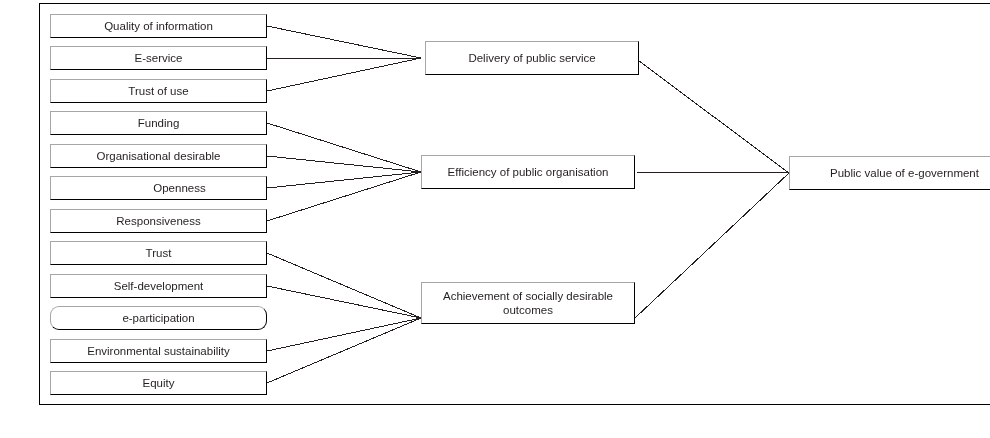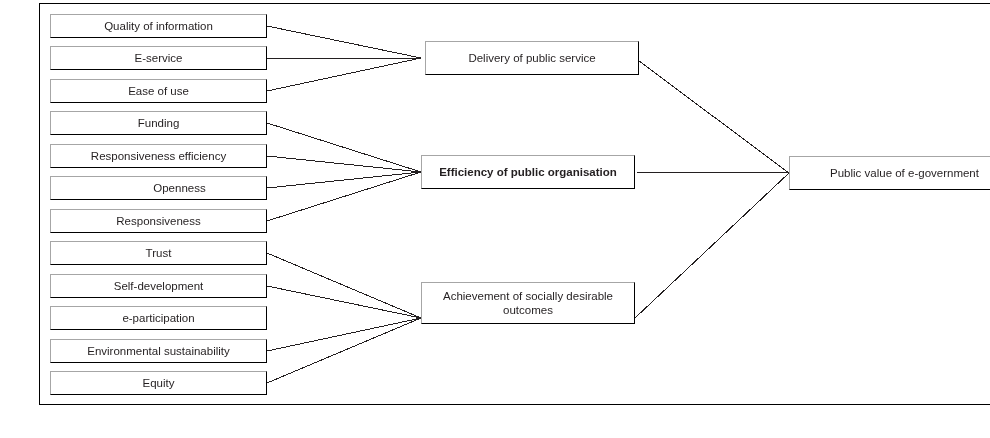--- a/index.html
+++ b/index.html
@@ -99,53 +99,53 @@
     </svg>
 
   <div id="nodes-layer">
       <div class="node-box" style="left: 18px; top: 14px; width: 217px; height: 24px;">
         <span>Quality of information</span>
       </div>
       <div class="node-box" style="left: 18px; top: 46px; width: 217px; height: 24px;">
         <span>E-service</span>
       </div>
       <div class="node-box" style="left: 18px; top: 79px; width: 217px; height: 24px;">
-        <span>Ease of use</span>
+        <span>Trust of use</span>
       </div>
       <div class="node-box" style="left: 18px; top: 111px; width: 217px; height: 24px;">
         <span>Funding</span>
       </div>
       <div class="node-box" style="left: 18px; top: 144px; width: 217px; height: 24px;">
-        <span>Responsiveness efficiency</span>
+        <span>Organisational desirable</span>
       </div>
       <div class="node-box" style="left: 18px; top: 176px; width: 217px; height: 24px; padding-left: 46px;">
         <span>Openness</span>
       </div>
       <div class="node-box" style="left: 18px; top: 209px; width: 217px; height: 24px;">
         <span>Responsiveness</span>
       </div>
       <div class="node-box" style="left: 18px; top: 241px; width: 217px; height: 24px;">
         <span>Trust</span>
       </div>
       <div class="node-box" style="left: 18px; top: 274px; width: 217px; height: 24px;">
         <span>Self-development</span>
       </div>
-      <div class="node-box" style="left: 18px; top: 306px; width: 217px; height: 24px;">
+      <div class="node-box" style="left: 18px; top: 306px; width: 217px; height: 24px; border-radius: 9px;">
         <span>e-participation</span>
       </div>
       <div class="node-box" style="left: 18px; top: 339px; width: 217px; height: 24px;">
         <span>Environmental sustainability</span>
       </div>
       <div class="node-box" style="left: 18px; top: 371px; width: 217px; height: 24px;">
         <span>Equity</span>
       </div>
       <div class="node-box" style="left: 393px; top: 41px; width: 214px; height: 34px;">
         <span>Delivery of public service</span>
       </div>
-      <div class="node-box" style="left: 389px; top: 155px; width: 214px; height: 34px; font-weight: bold;">
+      <div class="node-box" style="left: 389px; top: 155px; width: 214px; height: 34px;">
         <span>Efficiency of public organisation</span>
       </div>
       <div class="node-box" style="left: 389px; top: 282px; width: 214px; height: 42px; text-align: center;">
         <span>Achievement of socially desirable outcomes</span>
       </div>
       <div class="node-box" style="left: 757px; top: 156px; width: 216px; height: 34px; padding-left: 19px;">
         <span>Public value of e-government</span>
       </div>
     </div>
 

